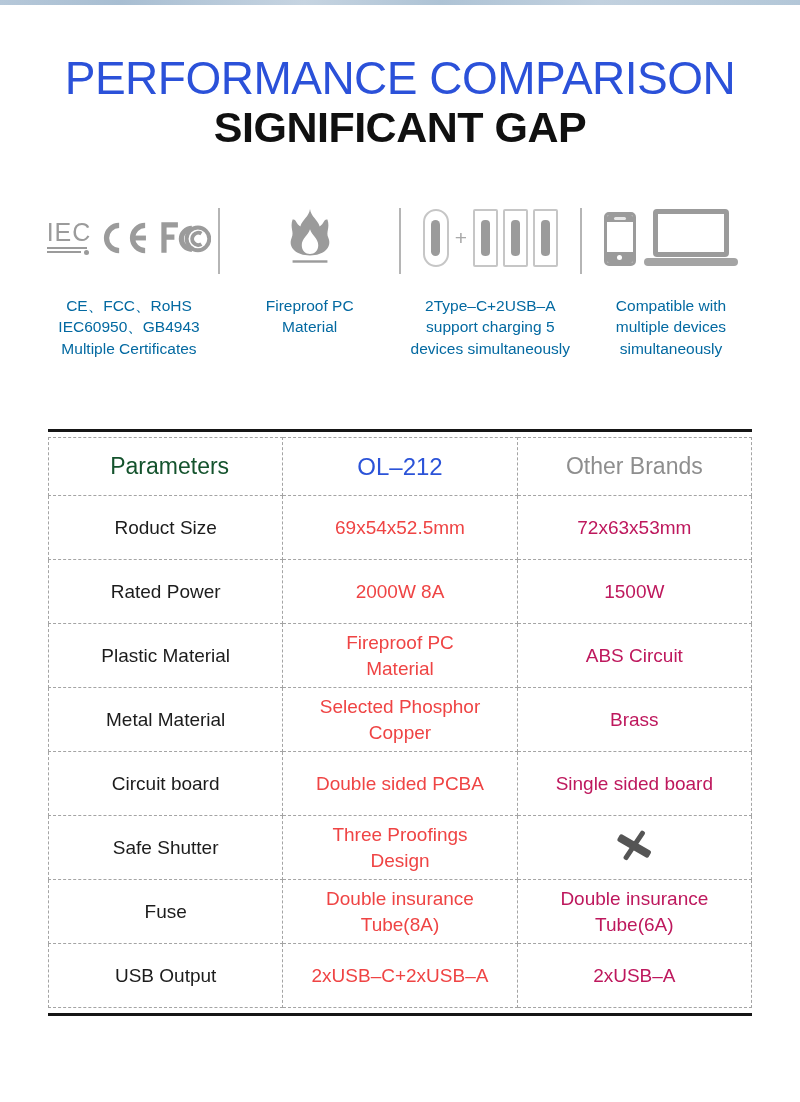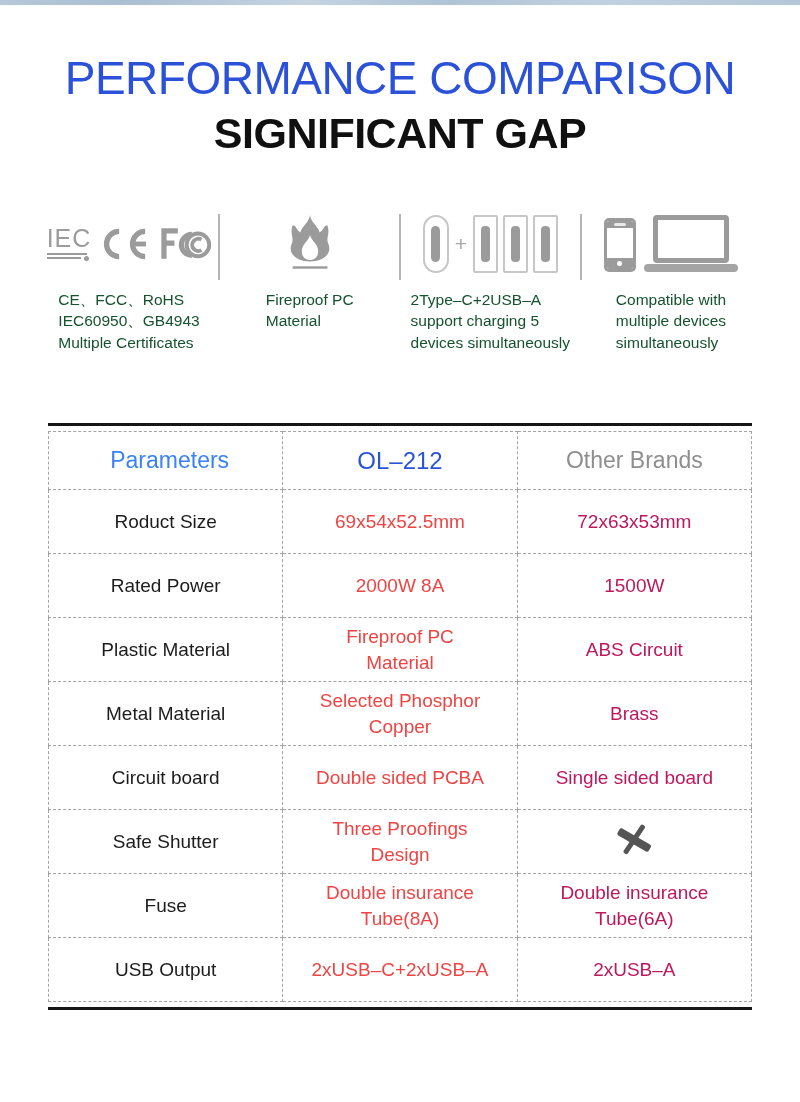--- a/index.html
+++ b/index.html
@@ -4,28 +4,28 @@
 <style>
   * { margin:0; padding:0; box-sizing:border-box; }
   html,body { width:800px; background:#ffffff; font-family:"Liberation Sans", sans-serif; }
   body { height:1102px; overflow:hidden; position:relative; }
 
   .top-strip { height:5px; width:100%;
     background:linear-gradient(90deg,#b6c8d9 0%,#a8bed2 15%,#c6d4e1 38%,#aec3d5 55%,#c2d1df 75%,#b3c7d8 100%); }
 
   .title-block { text-align:center; }
   .title-main { margin-top:48px; font-size:46px; font-weight:400; letter-spacing:-0.5px; color:#2b51d9; line-height:1.1; }
-  .title-sub  { margin-top:6px;  font-size:43px; font-weight:700; letter-spacing:-0.5px; color:#101010; line-height:1.1; }
+  .title-sub  {  font-size:43px; font-weight:700; letter-spacing:-0.5px; color:#101010; line-height:1.1; }
 
   
   .features { margin-top:54px; padding:0 40px; display:flex; justify-content:space-between; }
   .feature { width:178px; display:flex; flex-direction:column; align-items:center; }
   .vdivider { width:2px; height:66px; background:#b5b5b5; margin-top:3px; }
   .icon-area { height:66px; display:flex; align-items:center; justify-content:center; }
-  .caption { margin-top:12px; font-size:15.5px; line-height:21.5px; color:#14532d; white-space:pre-line; }
+  .caption { margin-top:24px; font-size:15.5px; line-height:21.5px; color:#0369a1; text-align:center; white-space:pre-line; }
 
   
   .certs { display:flex; align-items:center; gap:7px; }
   .iec { display:flex; flex-direction:column; align-items:flex-start; }
   .iec-text { font-size:25px; color:#9b9b9b; letter-spacing:1px; line-height:1; }
   .iec-lines { position:relative; width:44px; height:9px; margin-top:2px; }
   .iec-lines .l1 { position:absolute; top:0; left:0; width:40px; height:2px; background:#9b9b9b; }
   .iec-lines .l2 { position:absolute; top:4px; left:0; width:34px; height:2px; background:#9b9b9b; }
   .iec-lines .dot { position:absolute; top:3px; left:37px; width:5px; height:5px; border-radius:50%; background:#9b9b9b; }
 
@@ -48,21 +48,21 @@
   .laptop .screen { width:76px; height:48px; border:5px solid #9b9b9b; border-radius:4px; background:#fff; }
   .laptop .base { width:94px; height:8px; background:#a4a4a4; border-radius:4px; margin-top:1px; }
 
   
   .table-wrap { width:704px; margin:70px auto 0; }
   .hr-heavy { height:3px; background:#161616; }
   table.cmp { width:100%; border-collapse:collapse; table-layout:fixed; margin:5px 0; }
   table.cmp td { border:1.5px dashed #a4a4a4; text-align:center; vertical-align:middle; white-space:pre-line; line-height:1.35; }
   tr.hdr td { height:58px; }
   tr.row td { height:64px; }
-  .h-param { font-size:23px; color:#3b82f6;padding-left:8px; }
+  .h-param { font-size:23px; color:#14532d;padding-left:8px; }
   .h-ol    { font-size:24px; color:#2b53d8; }
   .h-other { font-size:23px; color:#8e8e8e; }
   .c-param { font-size:19px; color:#1c1c1c; }
   .c-ol    { font-size:19px; color:#ef4444; }
   .c-other { font-size:19px; color:#be185d; }
 
   .cross { position:relative; display:inline-block; width:34px; height:32px; transform:rotate(-10deg); }
   .cross::before { content:""; position:absolute; top:13px; left:-1px; width:36px; height:8px; background:#555; border-radius:2px; transform:rotate(40deg); }
   .cross::after  { content:""; position:absolute; top:14px; left:0;  width:34px; height:4.5px; background:#555; border-radius:2px; transform:rotate(-46deg); }
 </style>

